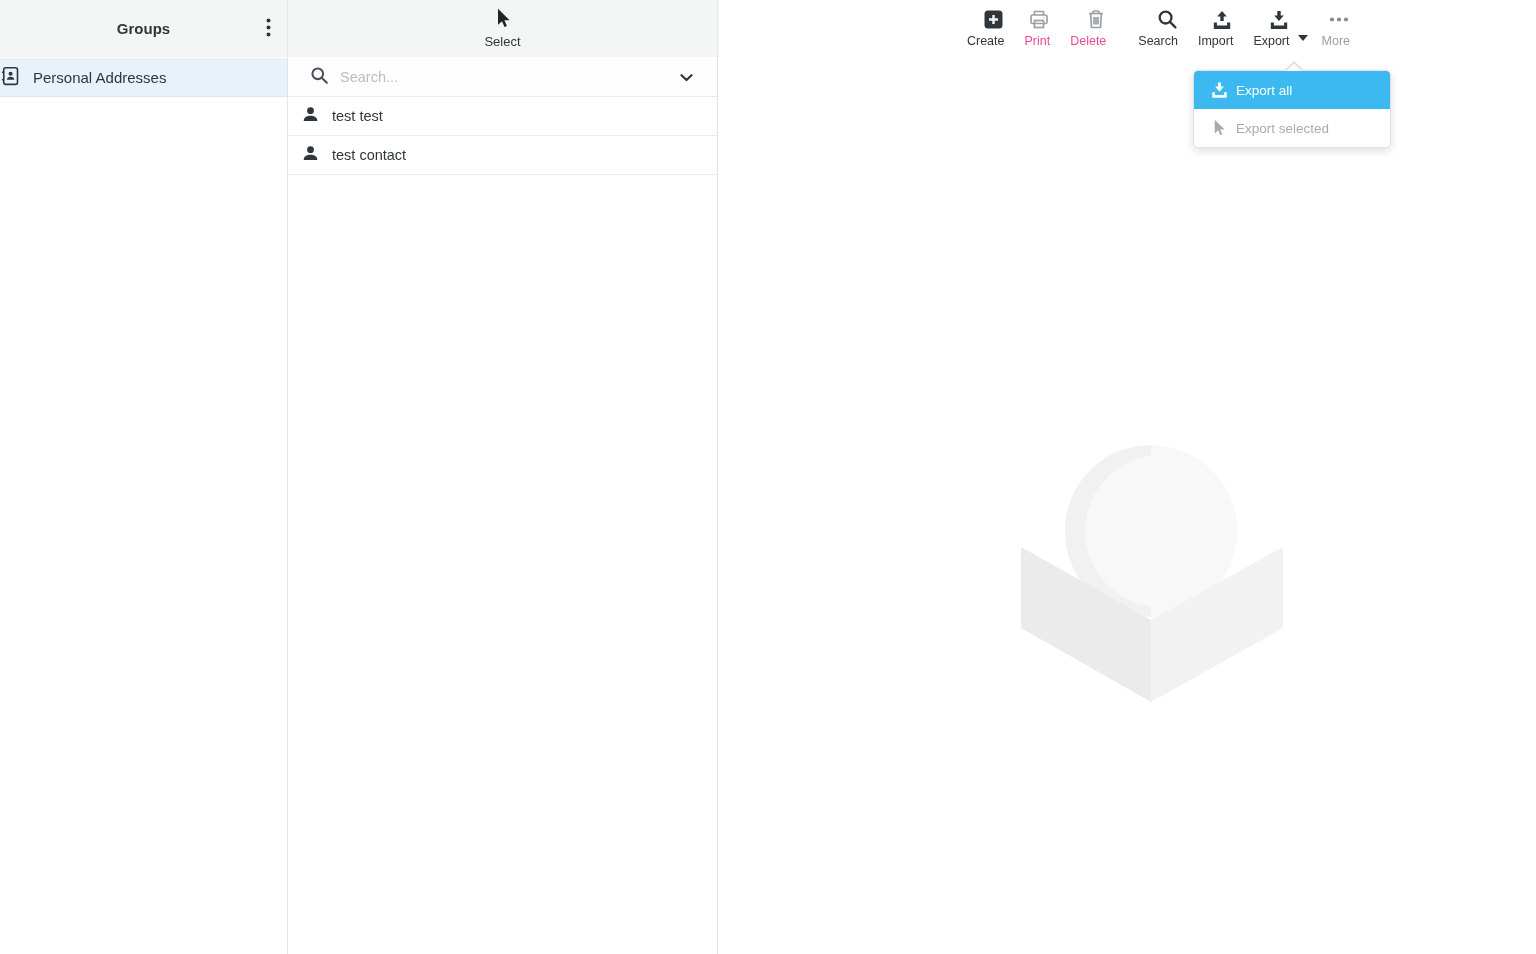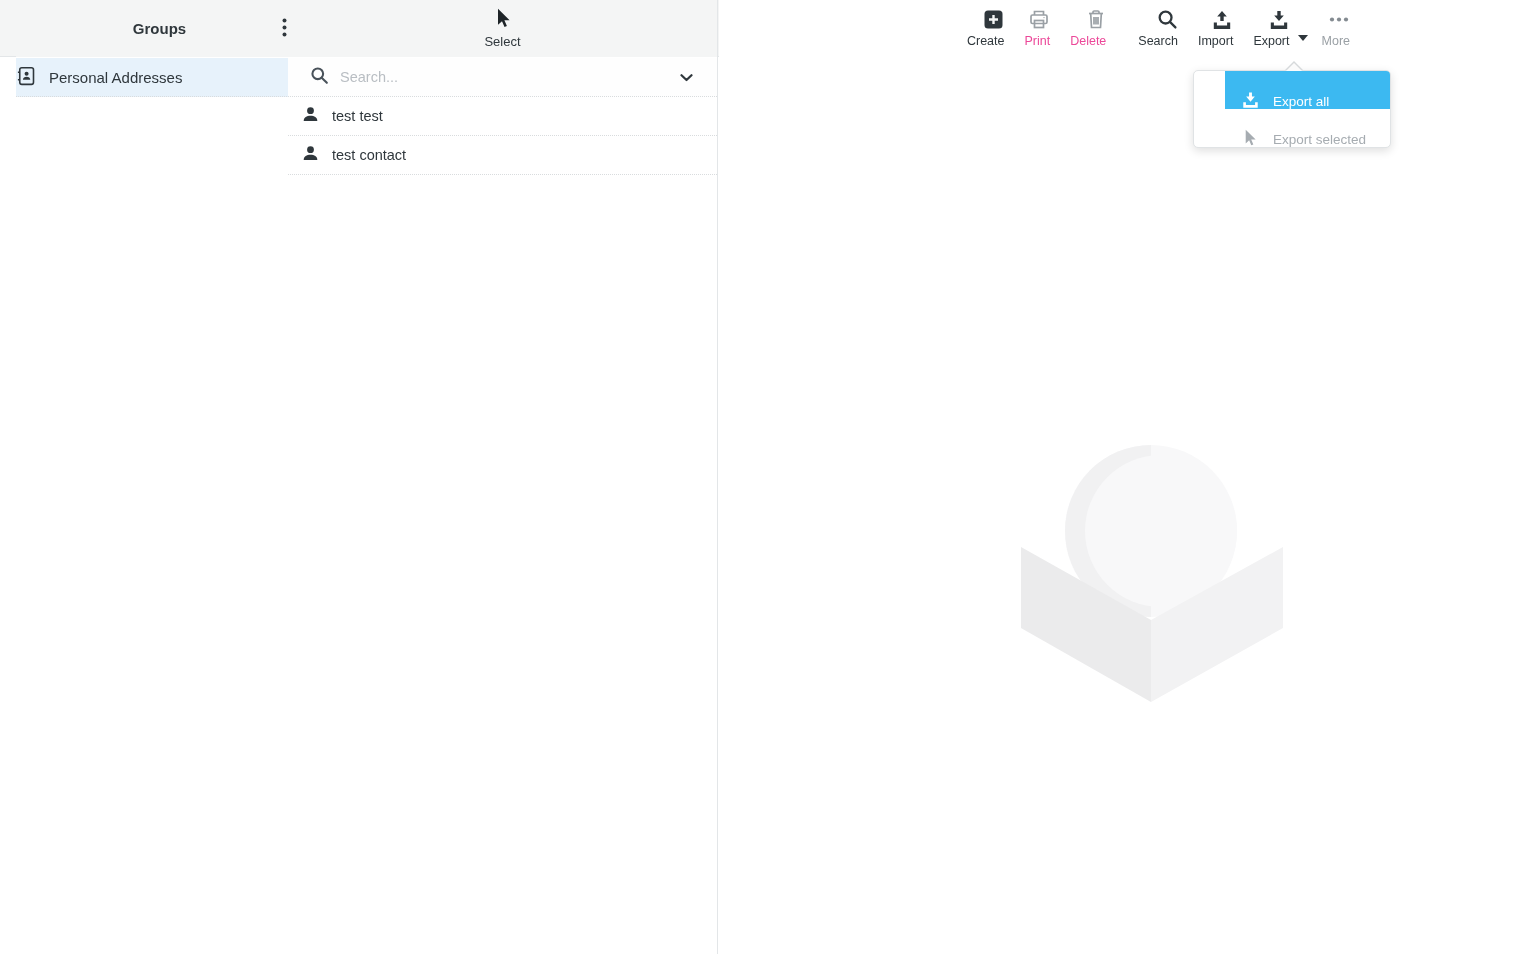--- a/index.html
+++ b/index.html
@@ -14,21 +14,21 @@
 
   
   .topbar-bg {
     position:absolute; top:0; left:0; right:0; height:57px;
     background:#f4f5f5; border-bottom:1px solid #e3e6e8;
   }
 
   
   .sidebar {
     position:absolute; top:0; left:0; bottom:0; width:288px;
-    border-right:1px solid #e3e6e8; background:#fff;margin-left:16px;
+    border-right:1px solid #e3e6e8; background:#fff;
   }
   .sidebar-header {
     position:relative; height:57px; background:#f4f5f5;
     display:flex; align-items:center; justify-content:center;
   }
   .sidebar-title { font-size:15px; font-weight:bold; }
   .kebab-btn {
     position:absolute; right:8px; top:50%; transform:translateY(-50%);
     background:none; border:0; cursor:pointer; padding:6px 8px; display:flex;
   }
@@ -95,22 +95,22 @@
     content:""; position:absolute; left:-8px; top:2px; width:0; height:0;
     border-left:8px solid transparent; border-right:8px solid transparent;
     border-bottom:8px solid #fbfbfb;
   }
   .export-menu {
     position:absolute; left:1193px; top:70px; width:198px; z-index:2;
     background:#fff; border:1px solid #e0e3e5; border-radius:5px;
     box-shadow:0 3px 10px rgba(0,0,0,.13); overflow:hidden;
   }
   .menu-item {
-    height:38px; display:flex; align-items:flex-end; gap:13px; padding:0 15px;
-    font-size:13.5px; color:#a6acb1; cursor:pointer;margin-left:31px;
+    height:38px; display:flex; align-items:center; gap:7px; padding:0 15px;
+    font-size:13.5px; color:#a6acb1; cursor:pointer;
   }
   .menu-item .micon { width:20px; display:flex; justify-content:center; }
   .menu-item.active { background:#3cb9f1; color:#fff; }
 
   
   .watermark { position:absolute; left:1021px; top:445px; pointer-events:none; }
 </style>
 </head>
 <body>
 

